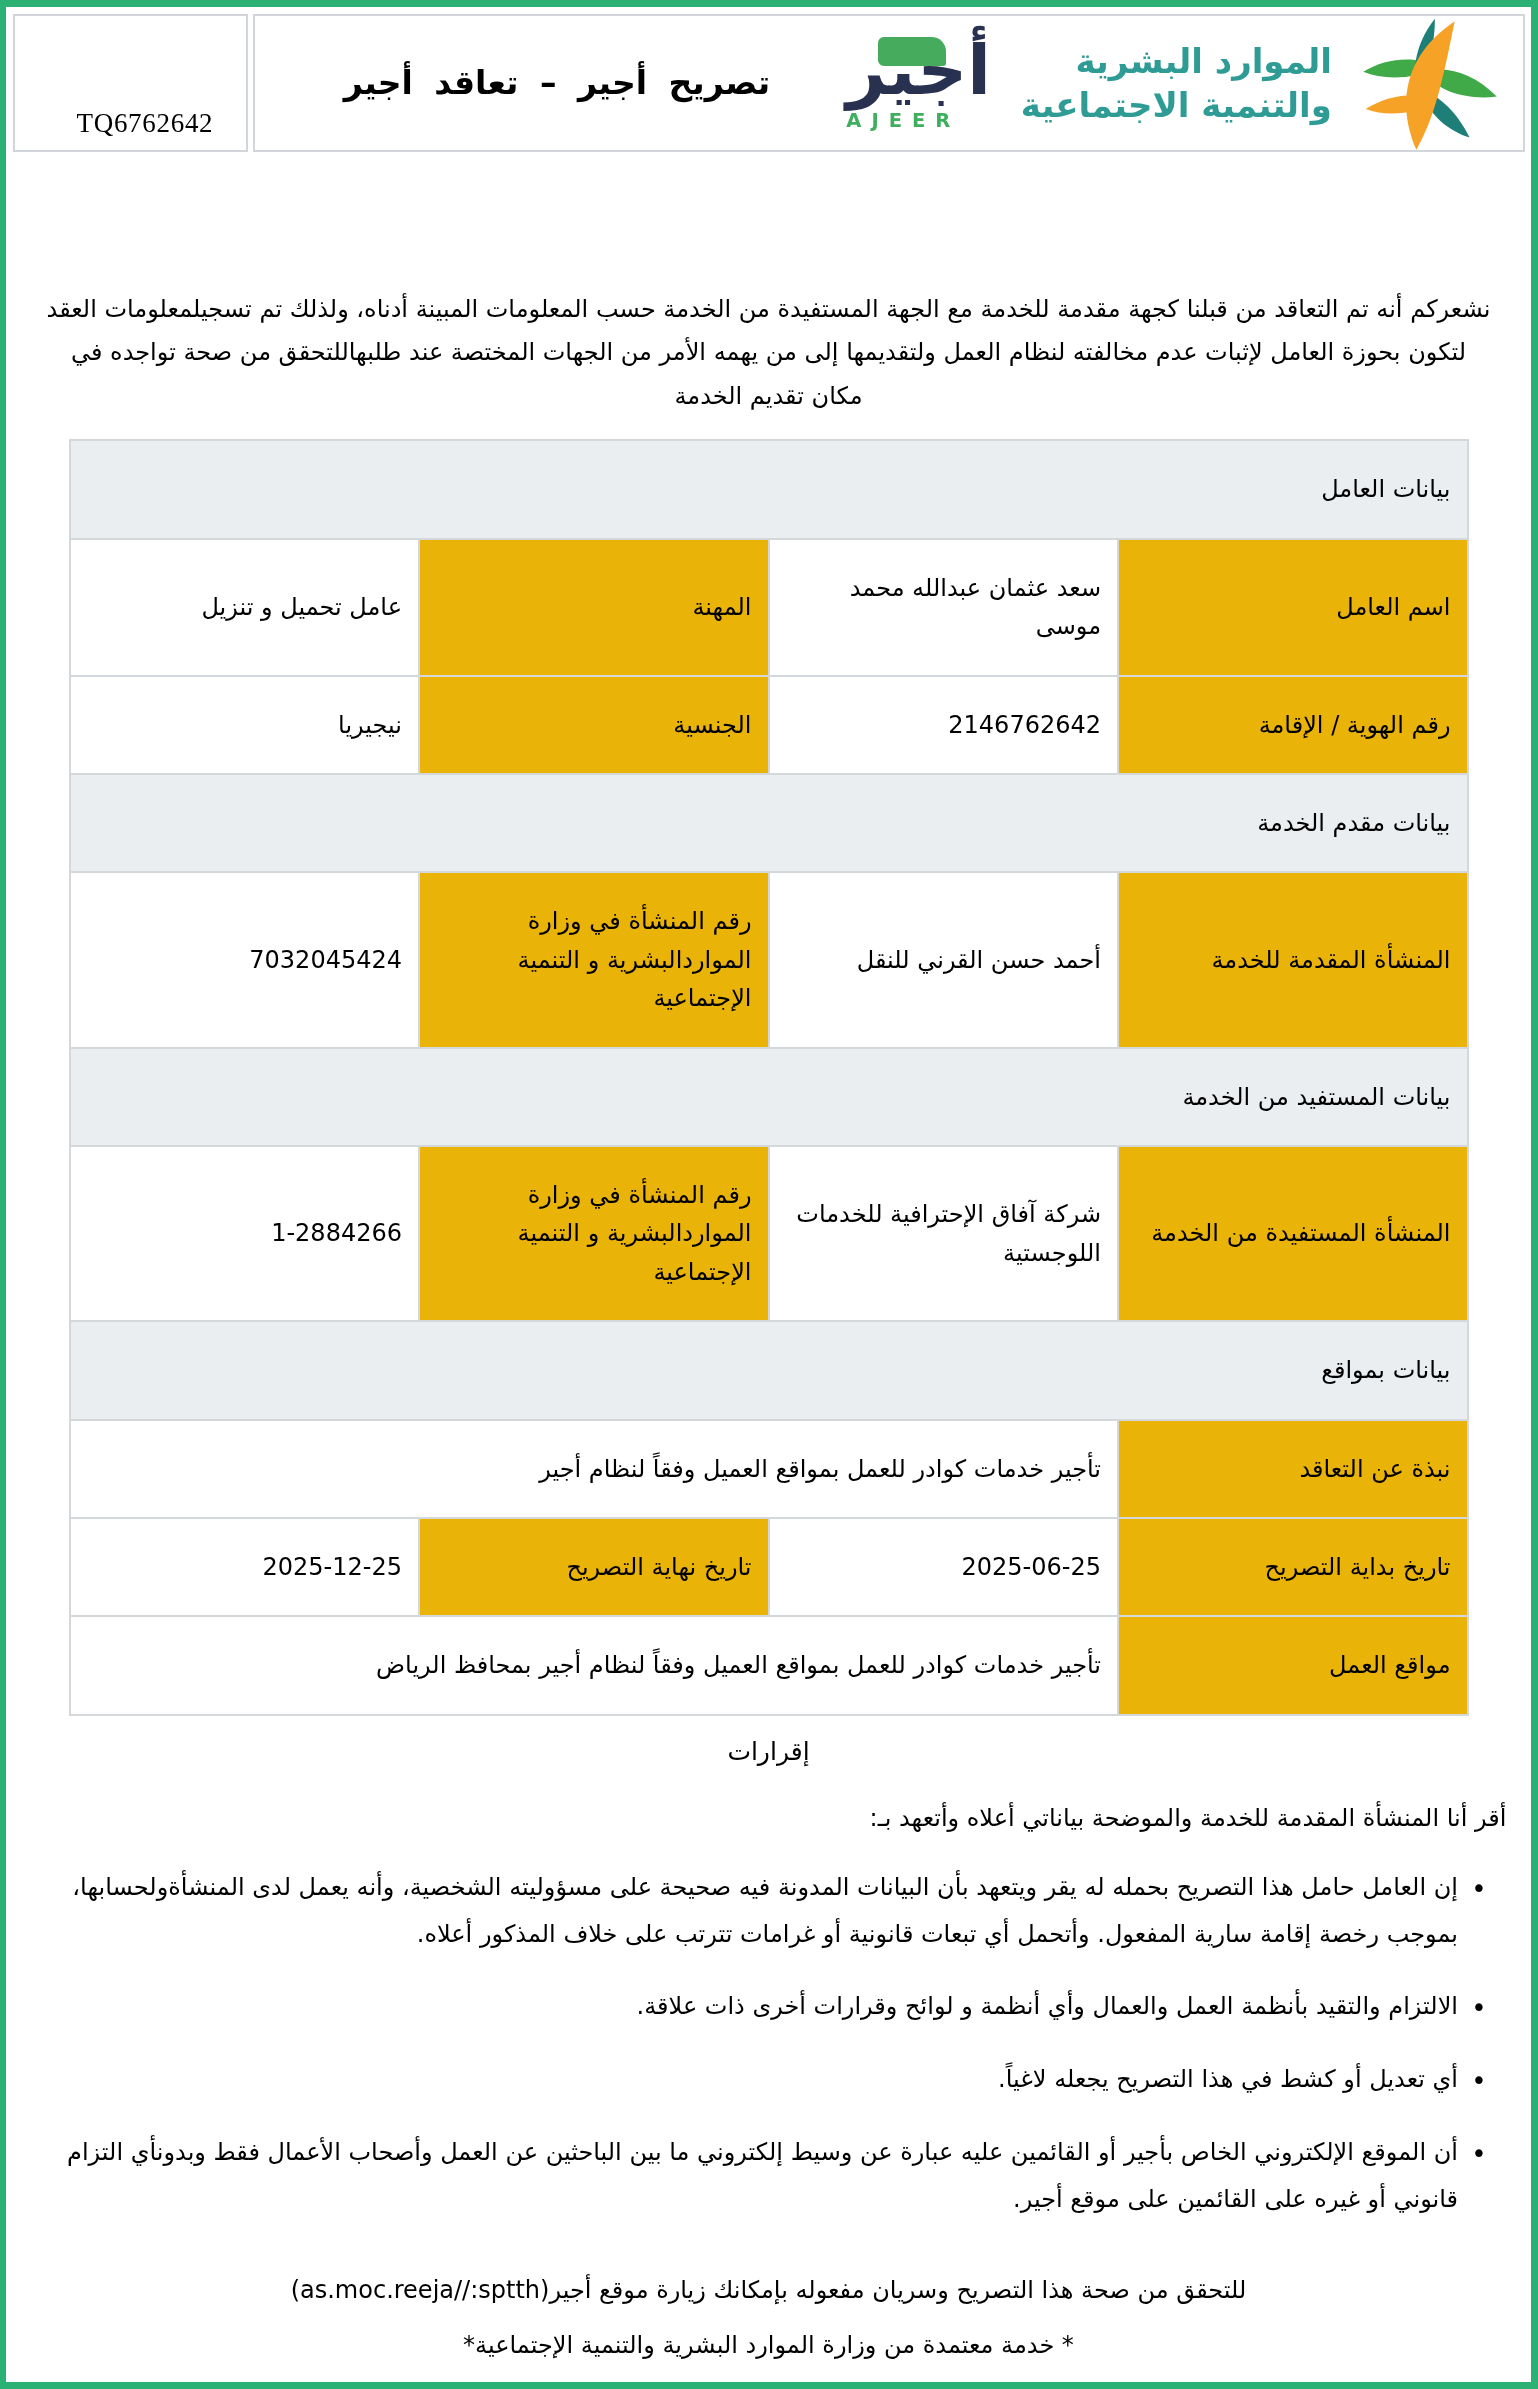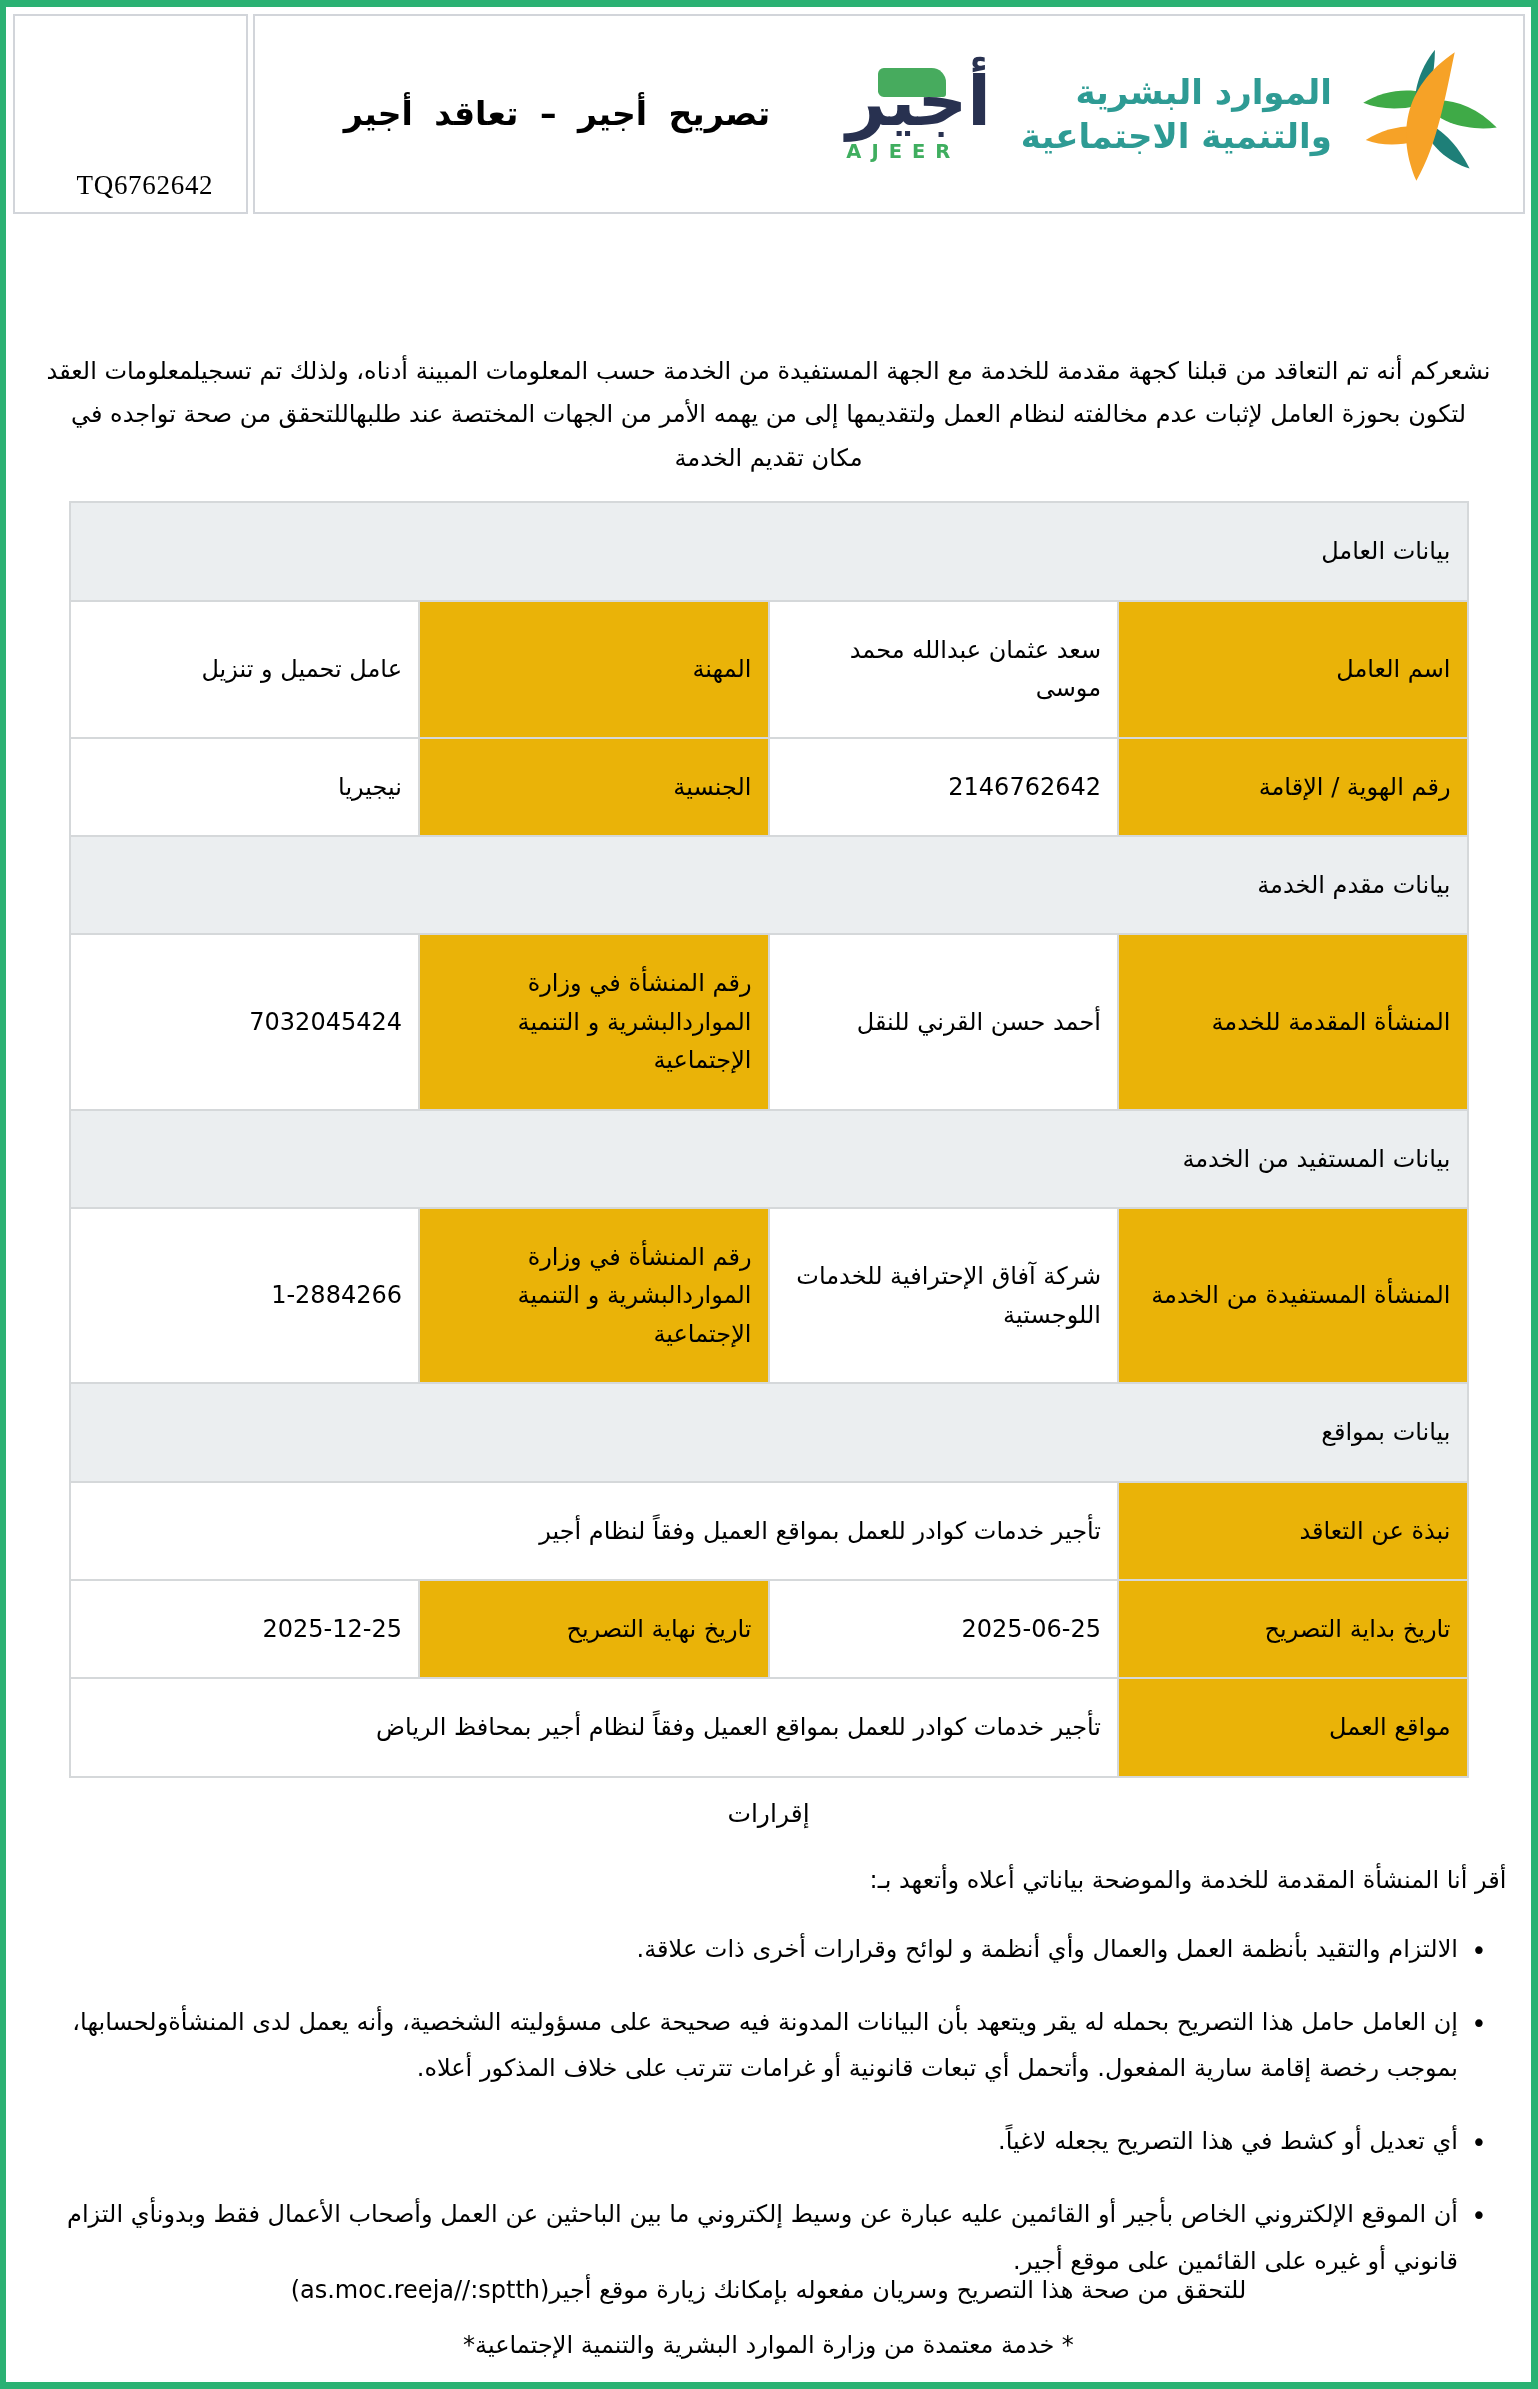--- a/index.html
+++ b/index.html
@@ -4,21 +4,21 @@
 <style>
   html,body{margin:0;padding:0;background:#ffffff;}
   #page{
     width:1539px;height:2389px;box-sizing:border-box;position:relative;
     background:#ffffff;border:7.2px solid #2bb173;
     font-family:"DejaVu Sans",sans-serif;direction:rtl;color:#000;
     overflow:hidden;
   }
   
   .header{direction:ltr;display:flex;gap:5px;margin:7.2px 6.5px 0 6.5px;}
-  .hbox{border:2.2px solid #d2d5da;background:#fff;box-sizing:border-box;height:200px;}
+  .hbox{border:2.2px solid #d2d5da;background:#fff;box-sizing:border-box;height:138px;}
   .box-tq{width:235px;position:relative;}
   .doc-number{
     position:absolute;left:62px;bottom:11.6px;
     font-family:"Liberation Serif","DejaVu Serif",serif;
     font-size:27px;letter-spacing:0.7px;direction:ltr;
   }
   .box-main{flex:1;display:flex;align-items:center;padding:0 24.6px 0 13px;}
   .page-title{
     flex:1;direction:rtl;text-align:center;
     font-size:33px;font-weight:bold;word-spacing:10px;line-height:1.2;
@@ -166,22 +166,22 @@
       <tr>
         <td class="lbl">مواقع العمل</td>
         <td class="val" colspan="3">تأجير خدمات كوادر للعمل بمواقع العميل وفقاً لنظام أجير بمحافظ الرياض</td>
       </tr>
     </tbody>
   </table>
 
   <div class="decl-title">إقرارات</div>
   <div class="decl-intro">أقر أنا المنشأة المقدمة للخدمة والموضحة بياناتي أعلاه وأتعهد بـ:</div>
   <ul class="decl">
+    <li>إن العامل حامل هذا التصريح بحمله له يقر ويتعهد بأن البيانات المدونة فيه صحيحة على مسؤوليته الشخصية، وأنه يعمل لدى المنشأةولحسابها، بموجب رخصة إقامة سارية المفعول. وأتحمل أي تبعات قانونية أو غرامات تترتب على خلاف المذكور أعلاه.</li>
     <li>الالتزام والتقيد بأنظمة العمل والعمال وأي أنظمة و لوائح وقرارات أخرى ذات علاقة.</li>
-    <li>إن العامل حامل هذا التصريح بحمله له يقر ويتعهد بأن البيانات المدونة فيه صحيحة على مسؤوليته الشخصية، وأنه يعمل لدى المنشأةولحسابها، بموجب رخصة إقامة سارية المفعول. وأتحمل أي تبعات قانونية أو غرامات تترتب على خلاف المذكور أعلاه.</li>
     <li>أي تعديل أو كشط في هذا التصريح يجعله لاغياً.</li>
     <li>أن الموقع الإلكتروني الخاص بأجير أو القائمين عليه عبارة عن وسيط إلكتروني ما بين الباحثين عن العمل وأصحاب الأعمال فقط وبدونأي التزام قانوني أو غيره على القائمين على موقع أجير.</li>
   </ul>
 
   <div class="footer">
     <div class="line1">للتحقق من صحة هذا التصريح وسريان مفعوله بإمكانك زيارة موقع أجير(as.moc.reeja//:sptth)</div>
     <div class="line2">* خدمة معتمدة من وزارة الموارد البشرية والتنمية الإجتماعية*</div>
   </div>
 
 </div>

